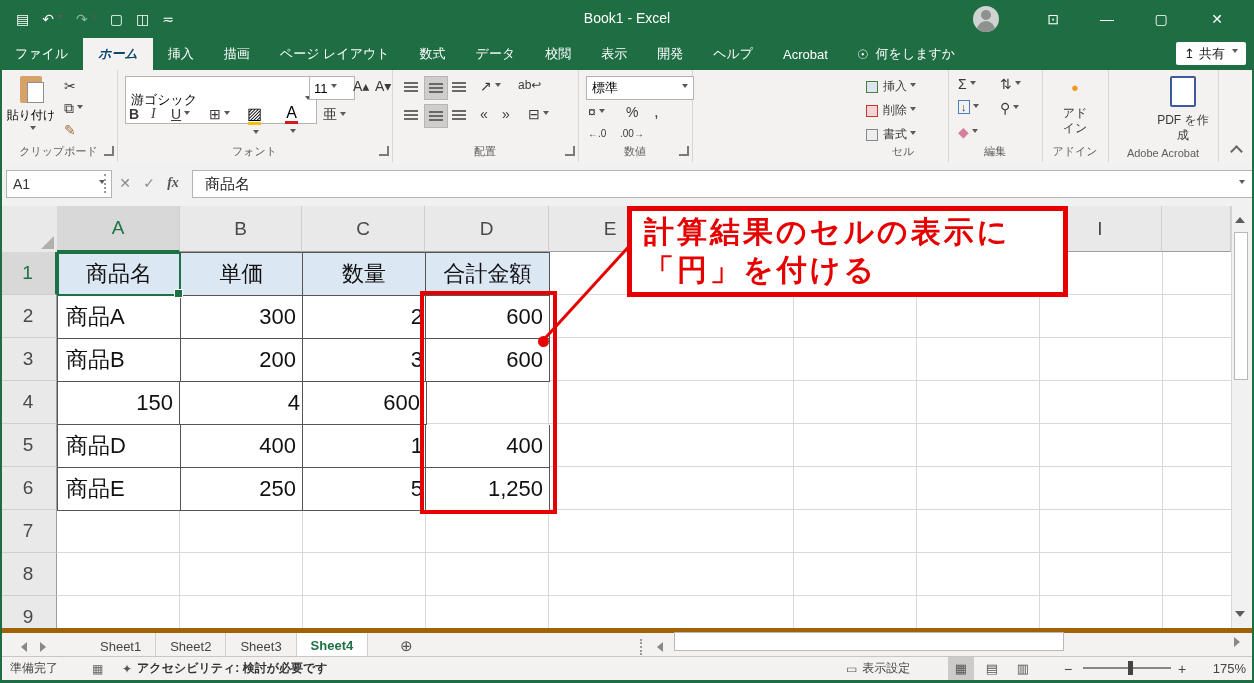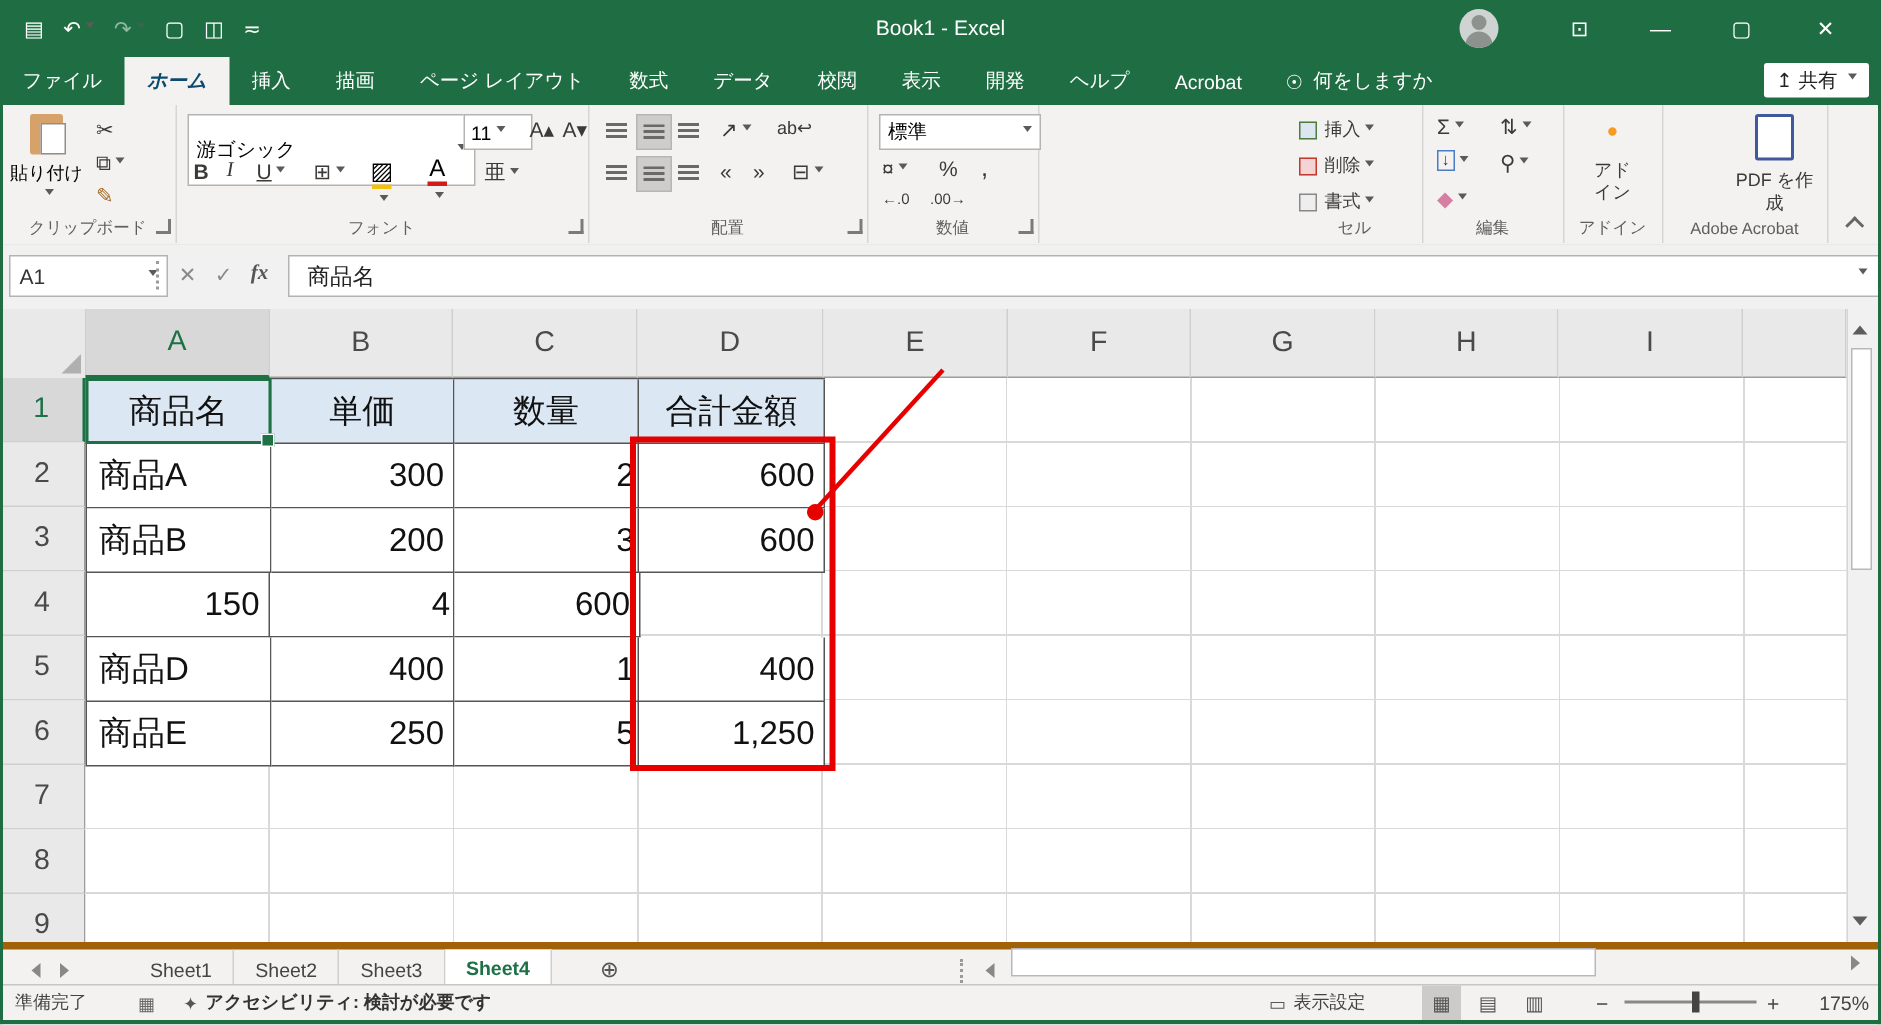--- a/index.html
+++ b/index.html
@@ -421,20 +421,24 @@
         <div class="tc c3 ar">1,250</div>
       </div>
       <div class="sel-a1">
           <div class="fillh"></div>
         </div>
     </div>
 
     <div class="ann-rect"></div>
     <div class="ann-line"></div>
     <div class="ann-dot"></div>
+    <div class="ann-box">
+      <div>計算結果のセルの表示に</div>
+      <div>「円」を付ける</div>
+    </div>
 
     <div class="vscroll">
       <div class="tri-up"></div>
       <div class="vthumb"></div>
       <div class="tri-dn" style="position:absolute;left:3px;bottom:6px;"></div>
     </div>
   </div>
 
   <div class="abs sheetbar">
     <div class="abs" style="left:16px;top:9px;">

